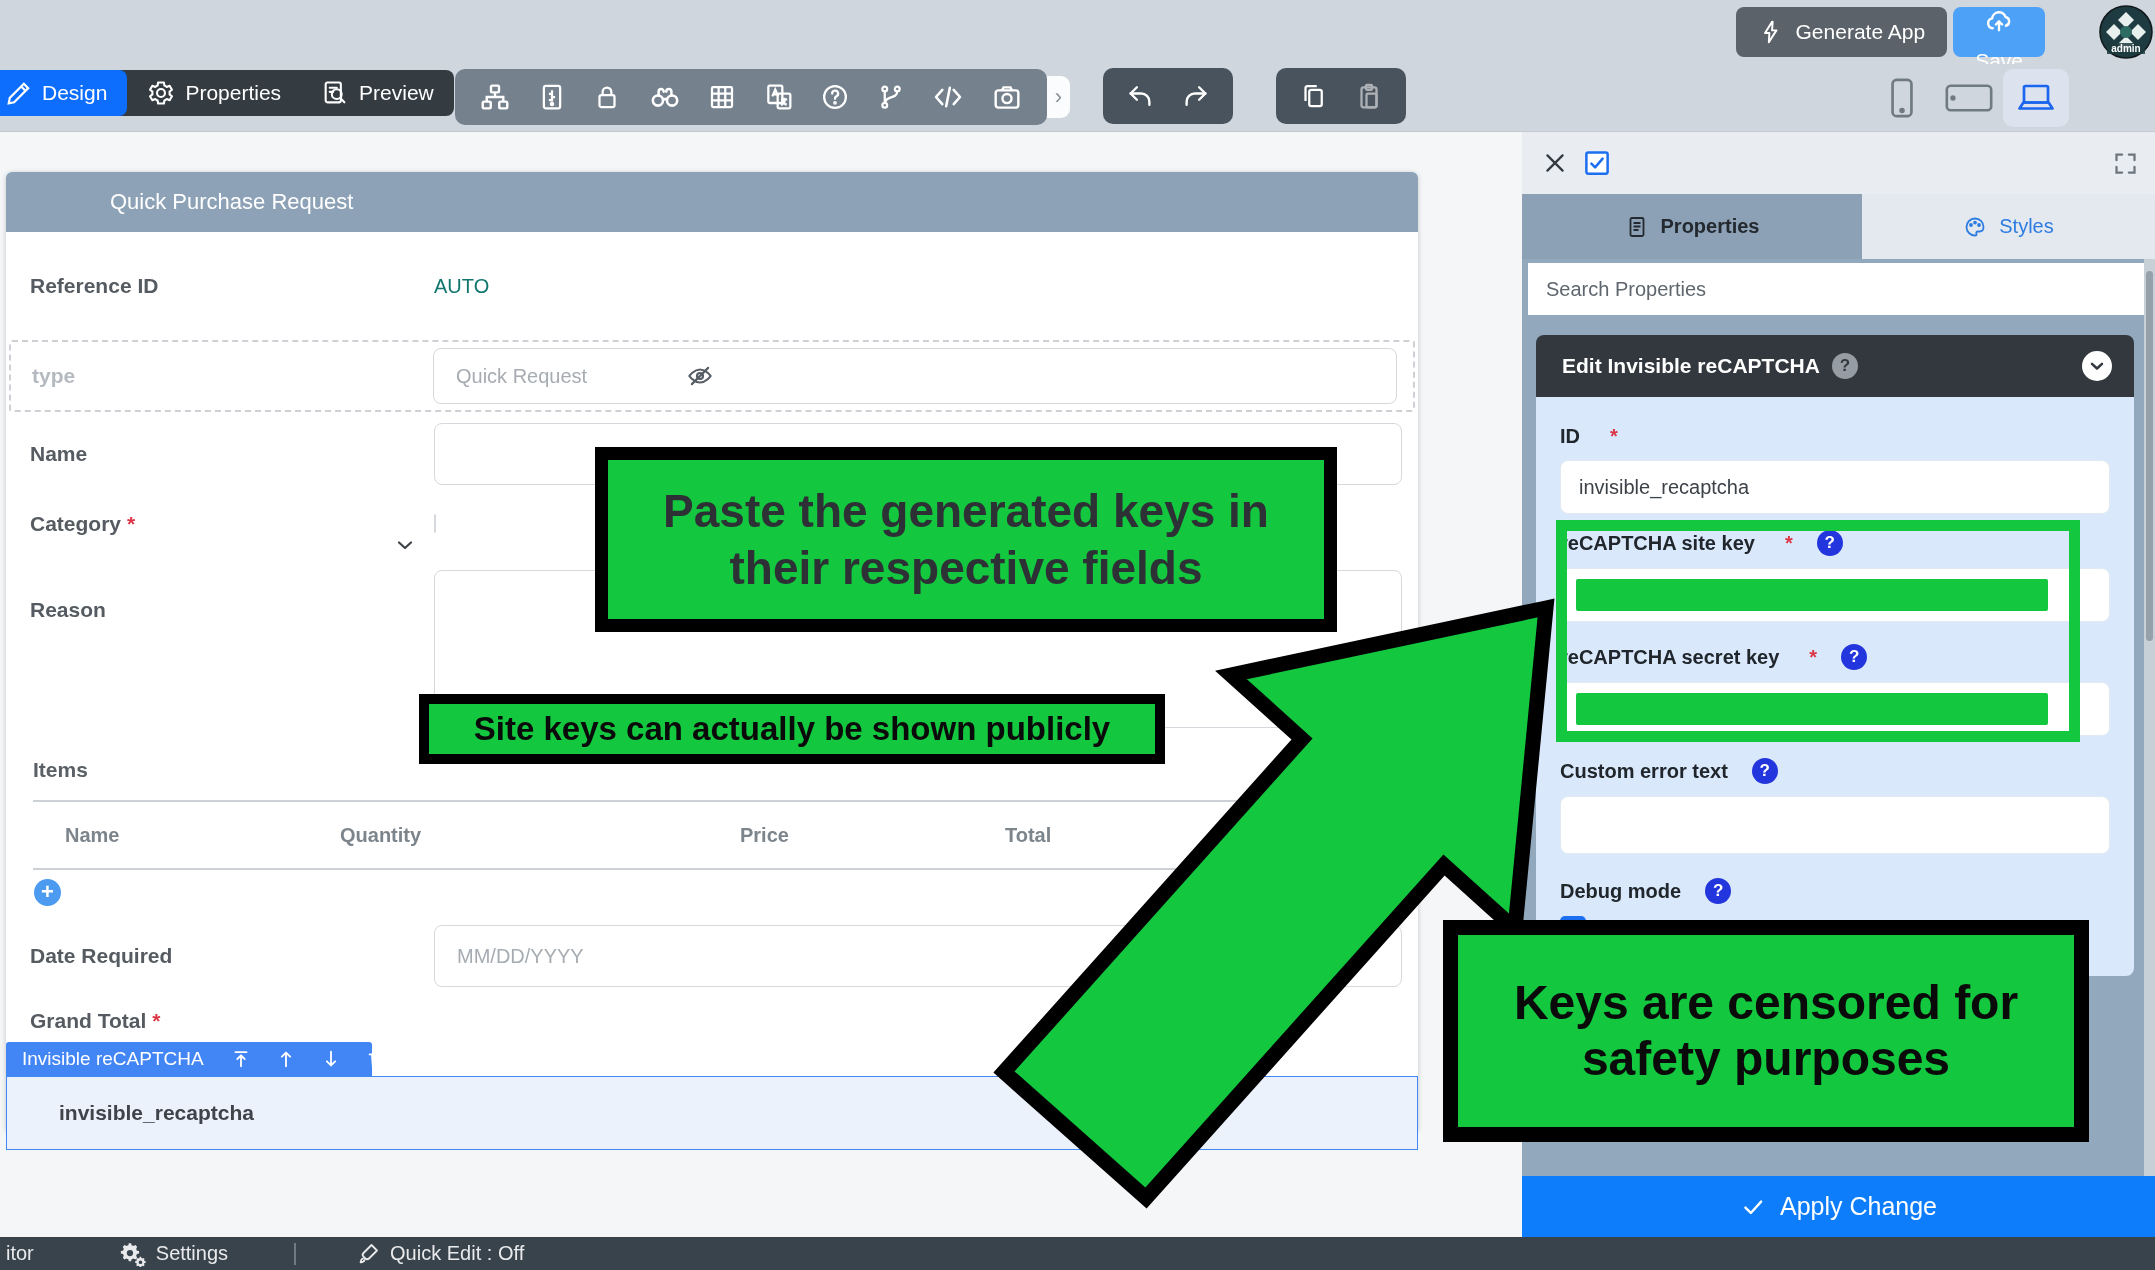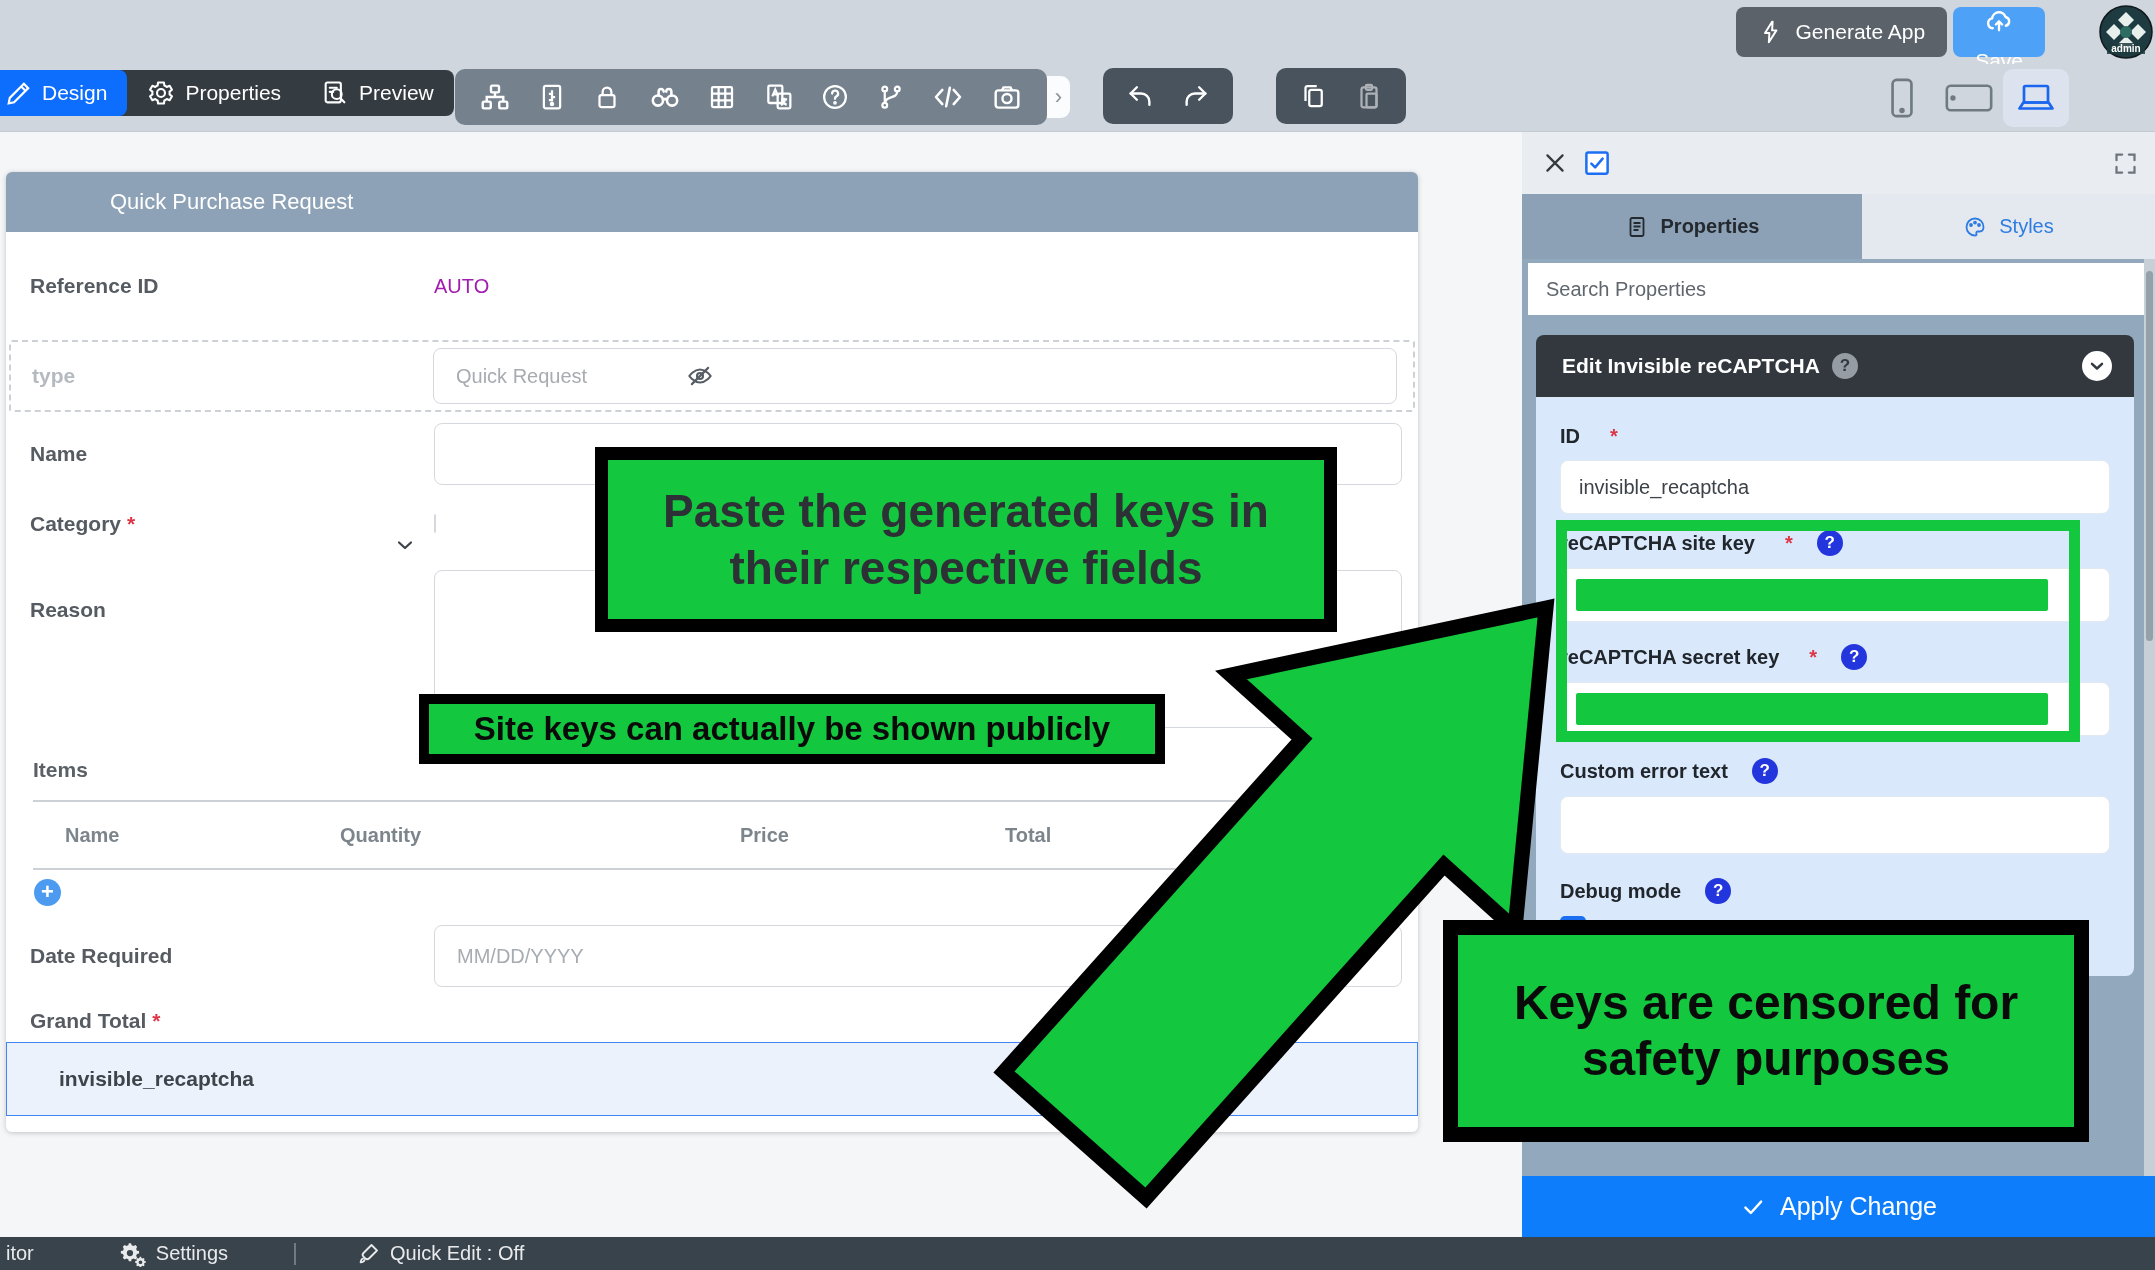--- a/index.html
+++ b/index.html
@@ -43,21 +43,21 @@
   .canvas { position:absolute; left:0; top:132px; width:1522px; height:1105px; background:#f5f6f8; }
   .formcard { position:absolute; left:6px; top:40px; width:1412px; height:960px; background:#fff; border-radius:6px; box-shadow:0 1px 5px rgba(40,50,60,.25); }
   .formhead { height:60px; background:#8da2b6; border-radius:6px 6px 0 0; display:flex; align-items:center; padding-left:104px; color:#fff; font-size:22px; }
   .frow { display:flex; align-items:center; padding-left:24px; padding-right:16px; }
   .flabel { width:404px; flex:none; font-weight:bold; font-size:21px; color:#555b61; }
   .req { color:#dc3545; margin-left:6px; }
   .ffield { flex:1; position:relative; }
   .tinput { width:100%; height:62px; border:1px solid #d5d9dd; border-radius:8px; font-size:20px; color:#3c4248; padding:0 22px; background:#fff; outline:none; font-family:inherit; }
   .tinput::placeholder { color:#a6acb2; }
   .row-ref { height:108px; }
-  .refval { font-size:20px; color:#a21caf; }
+  .refval { font-size:20px; color:#0f766e; }
   .row-type { margin:0 3px; border:2px dashed #cdd1d5; border-radius:3px; height:72px; padding-left:21px; }
   .row-type .flabel { color:#b4bac0; width:401px; }
   .row-type .tinput { height:56px; }
   .eyeslash { position:absolute; left:252px; top:13px; color:#565d64; pointer-events:none; }
   .row-name { height:78px; padding-top:6px; }
   .row-cat { height:68px; }
   .selbox { width:100%; height:62px; border:1px solid #d5d9dd; border-radius:8px; background:#fff; position:relative; cursor:pointer; }
   .selbox .chev { position:absolute; right:18px; top:18px; color:#3c4248; }
   .row-reason { height:182px; align-items:flex-start; padding-top:12px; }
   .row-reason .flabel { padding-top:28px; }
@@ -395,20 +395,45 @@
       <div class="frow row-date">
         <span class="flabel">Date Required</span>
         <span class="ffield"><input class="tinput" placeholder="MM/DD/YYYY" style=""></span>
       </div>
 
       <div class="grandrow">
         <span>Grand Total</span>
           <span class="req">*</span>
       </div>
 
+      <div class="seltab">
+        <span class="tlbl">Invisible reCAPTCHA</span>
+        <span class="ticons">
+          <span>
+              <svg width="22" height="22" viewBox="0 0 24 24" fill="none" stroke="#fff" stroke-width="2" stroke-linecap="round" stroke-linejoin="round">
+                <path d="M6 4.5h12M12 20V8.5M8 12l4-4 4 4"></path>
+              </svg>
+            </span>
+          <span>
+              <svg width="22" height="22" viewBox="0 0 24 24" fill="none" stroke="#fff" stroke-width="2" stroke-linecap="round" stroke-linejoin="round">
+                <path d="M12 20V5M7.5 9.5L12 5l4.5 4.5"></path>
+              </svg>
+            </span>
+          <span>
+              <svg width="22" height="22" viewBox="0 0 24 24" fill="none" stroke="#fff" stroke-width="2" stroke-linecap="round" stroke-linejoin="round">
+                <path d="M12 4v15M7.5 14.5L12 19l4.5-4.5"></path>
+              </svg>
+            </span>
+          <span>
+              <svg width="22" height="22" viewBox="0 0 24 24" fill="none" stroke="#fff" stroke-width="1.9" stroke-linecap="round">
+                <path d="M5 7h14M10 7V5h4v2M7.5 7l1 13h7l1-13M10.5 10.5v6M13.5 10.5v6"></path>
+              </svg>
+            </span>
+        </span>
+      </div>
       <div class="selrow">
         <span>invisible_recaptcha</span>
       </div>
     </div>
   </div>
 
   <div class="panel">
     <div class="ptop">
       <span class="pclose">
           <svg width="26" height="26" viewBox="0 0 24 24" fill="none" stroke="currentColor" stroke-width="2.1" stroke-linecap="round">

